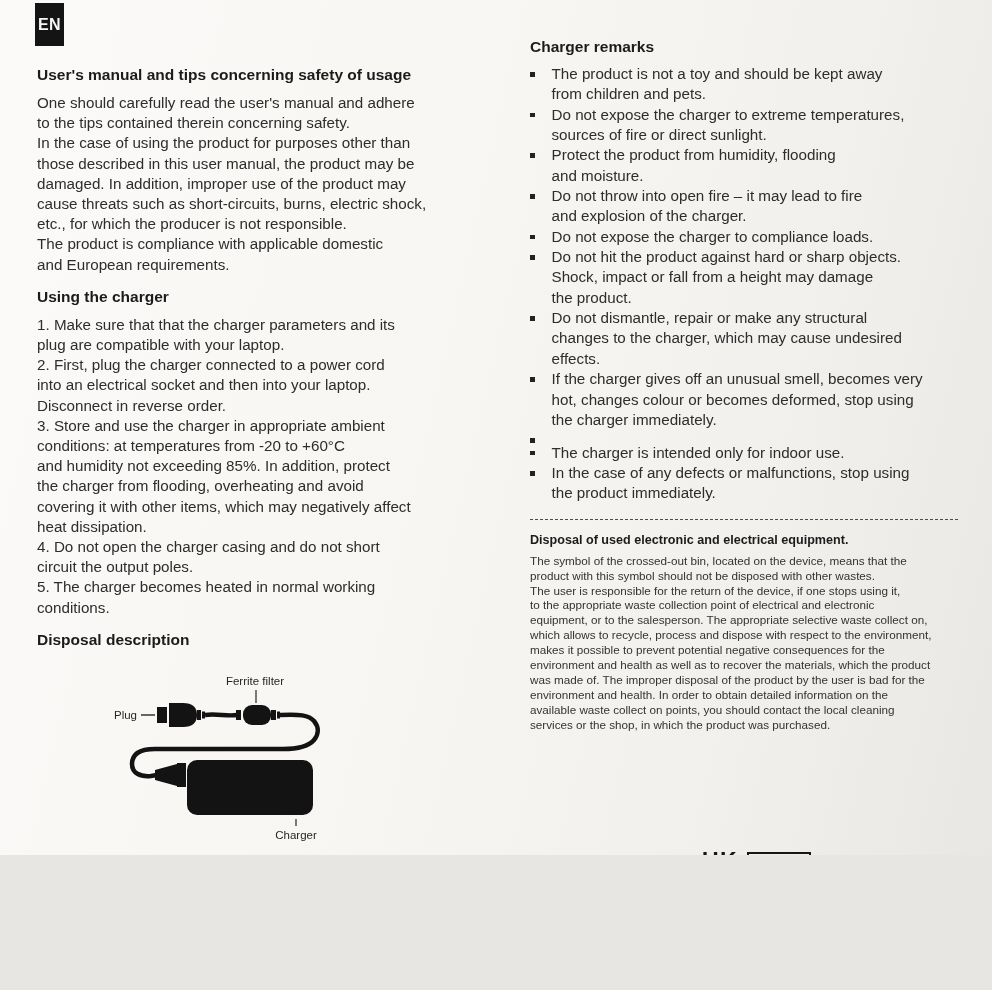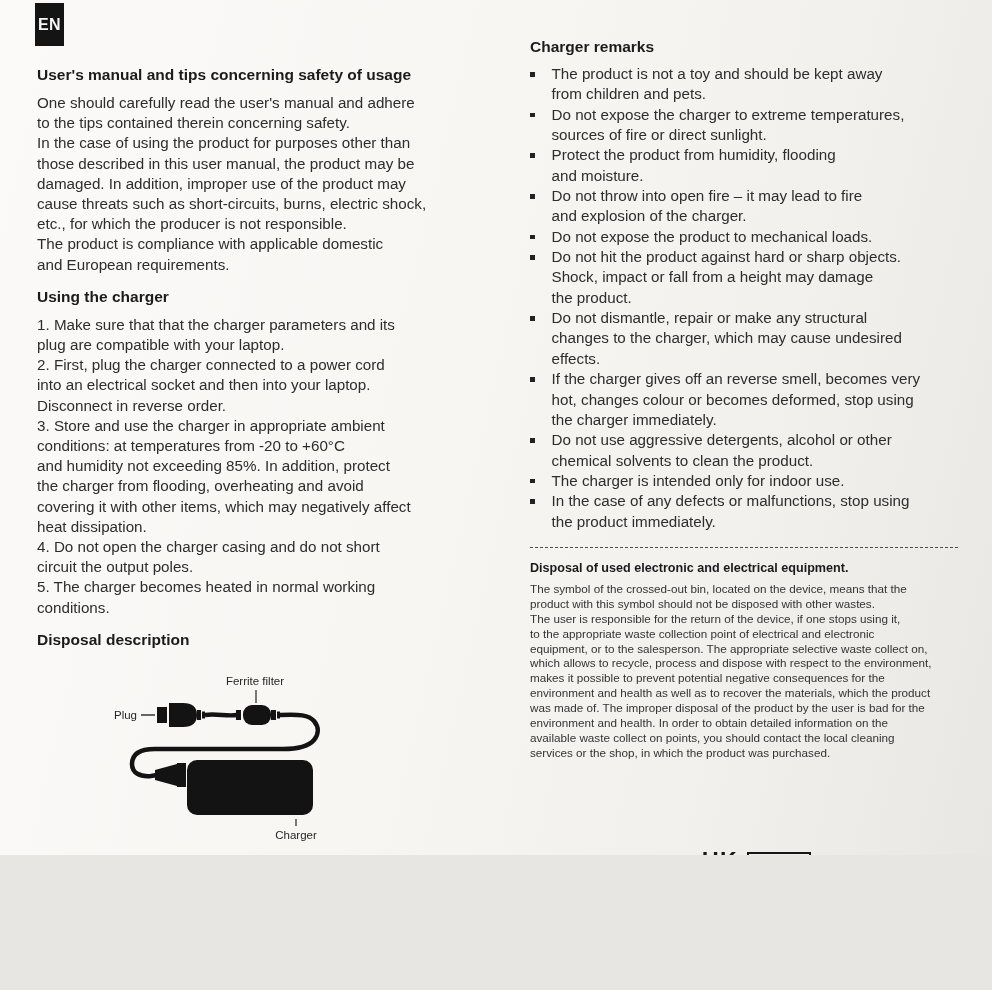--- a/index.html
+++ b/index.html
@@ -149,44 +149,42 @@
           <span class="txt">Protect the product from humidity, flooding
 and moisture.</span>
         </li>
       <li>
           <span class="sqm"></span>
           <span class="txt">Do not throw into open fire – it may lead to fire
 and explosion of the charger.</span>
         </li>
       <li>
           <span class="sqm"></span>
-          <span class="txt">Do not expose the product to mechanical loads.</span>
+          <span class="txt">Do not expose the charger to compliance loads.</span>
         </li>
       <li>
           <span class="sqm"></span>
           <span class="txt">Do not hit the product against hard or sharp objects.
 Shock, impact or fall from a height may damage
 the product.</span>
         </li>
       <li>
           <span class="sqm"></span>
           <span class="txt">Do not dismantle, repair or make any structural
 changes to the charger, which may cause undesired
 effects.</span>
         </li>
       <li>
           <span class="sqm"></span>
-          <span class="txt">If the charger gives off an reverse smell, becomes very
+          <span class="txt">If the charger gives off an unusual smell, becomes very
 hot, changes colour or becomes deformed, stop using
 the charger immediately.</span>
         </li>
       <li>
           <span class="sqm"></span>
-          <span class="txt">Do not use aggressive detergents, alcohol or other
-chemical solvents to clean the product.</span>
         </li>
       <li>
           <span class="sqm"></span>
           <span class="txt">The charger is intended only for indoor use.</span>
         </li>
       <li>
           <span class="sqm"></span>
           <span class="txt">In the case of any defects or malfunctions, stop using
 the product immediately.</span>
         </li>

